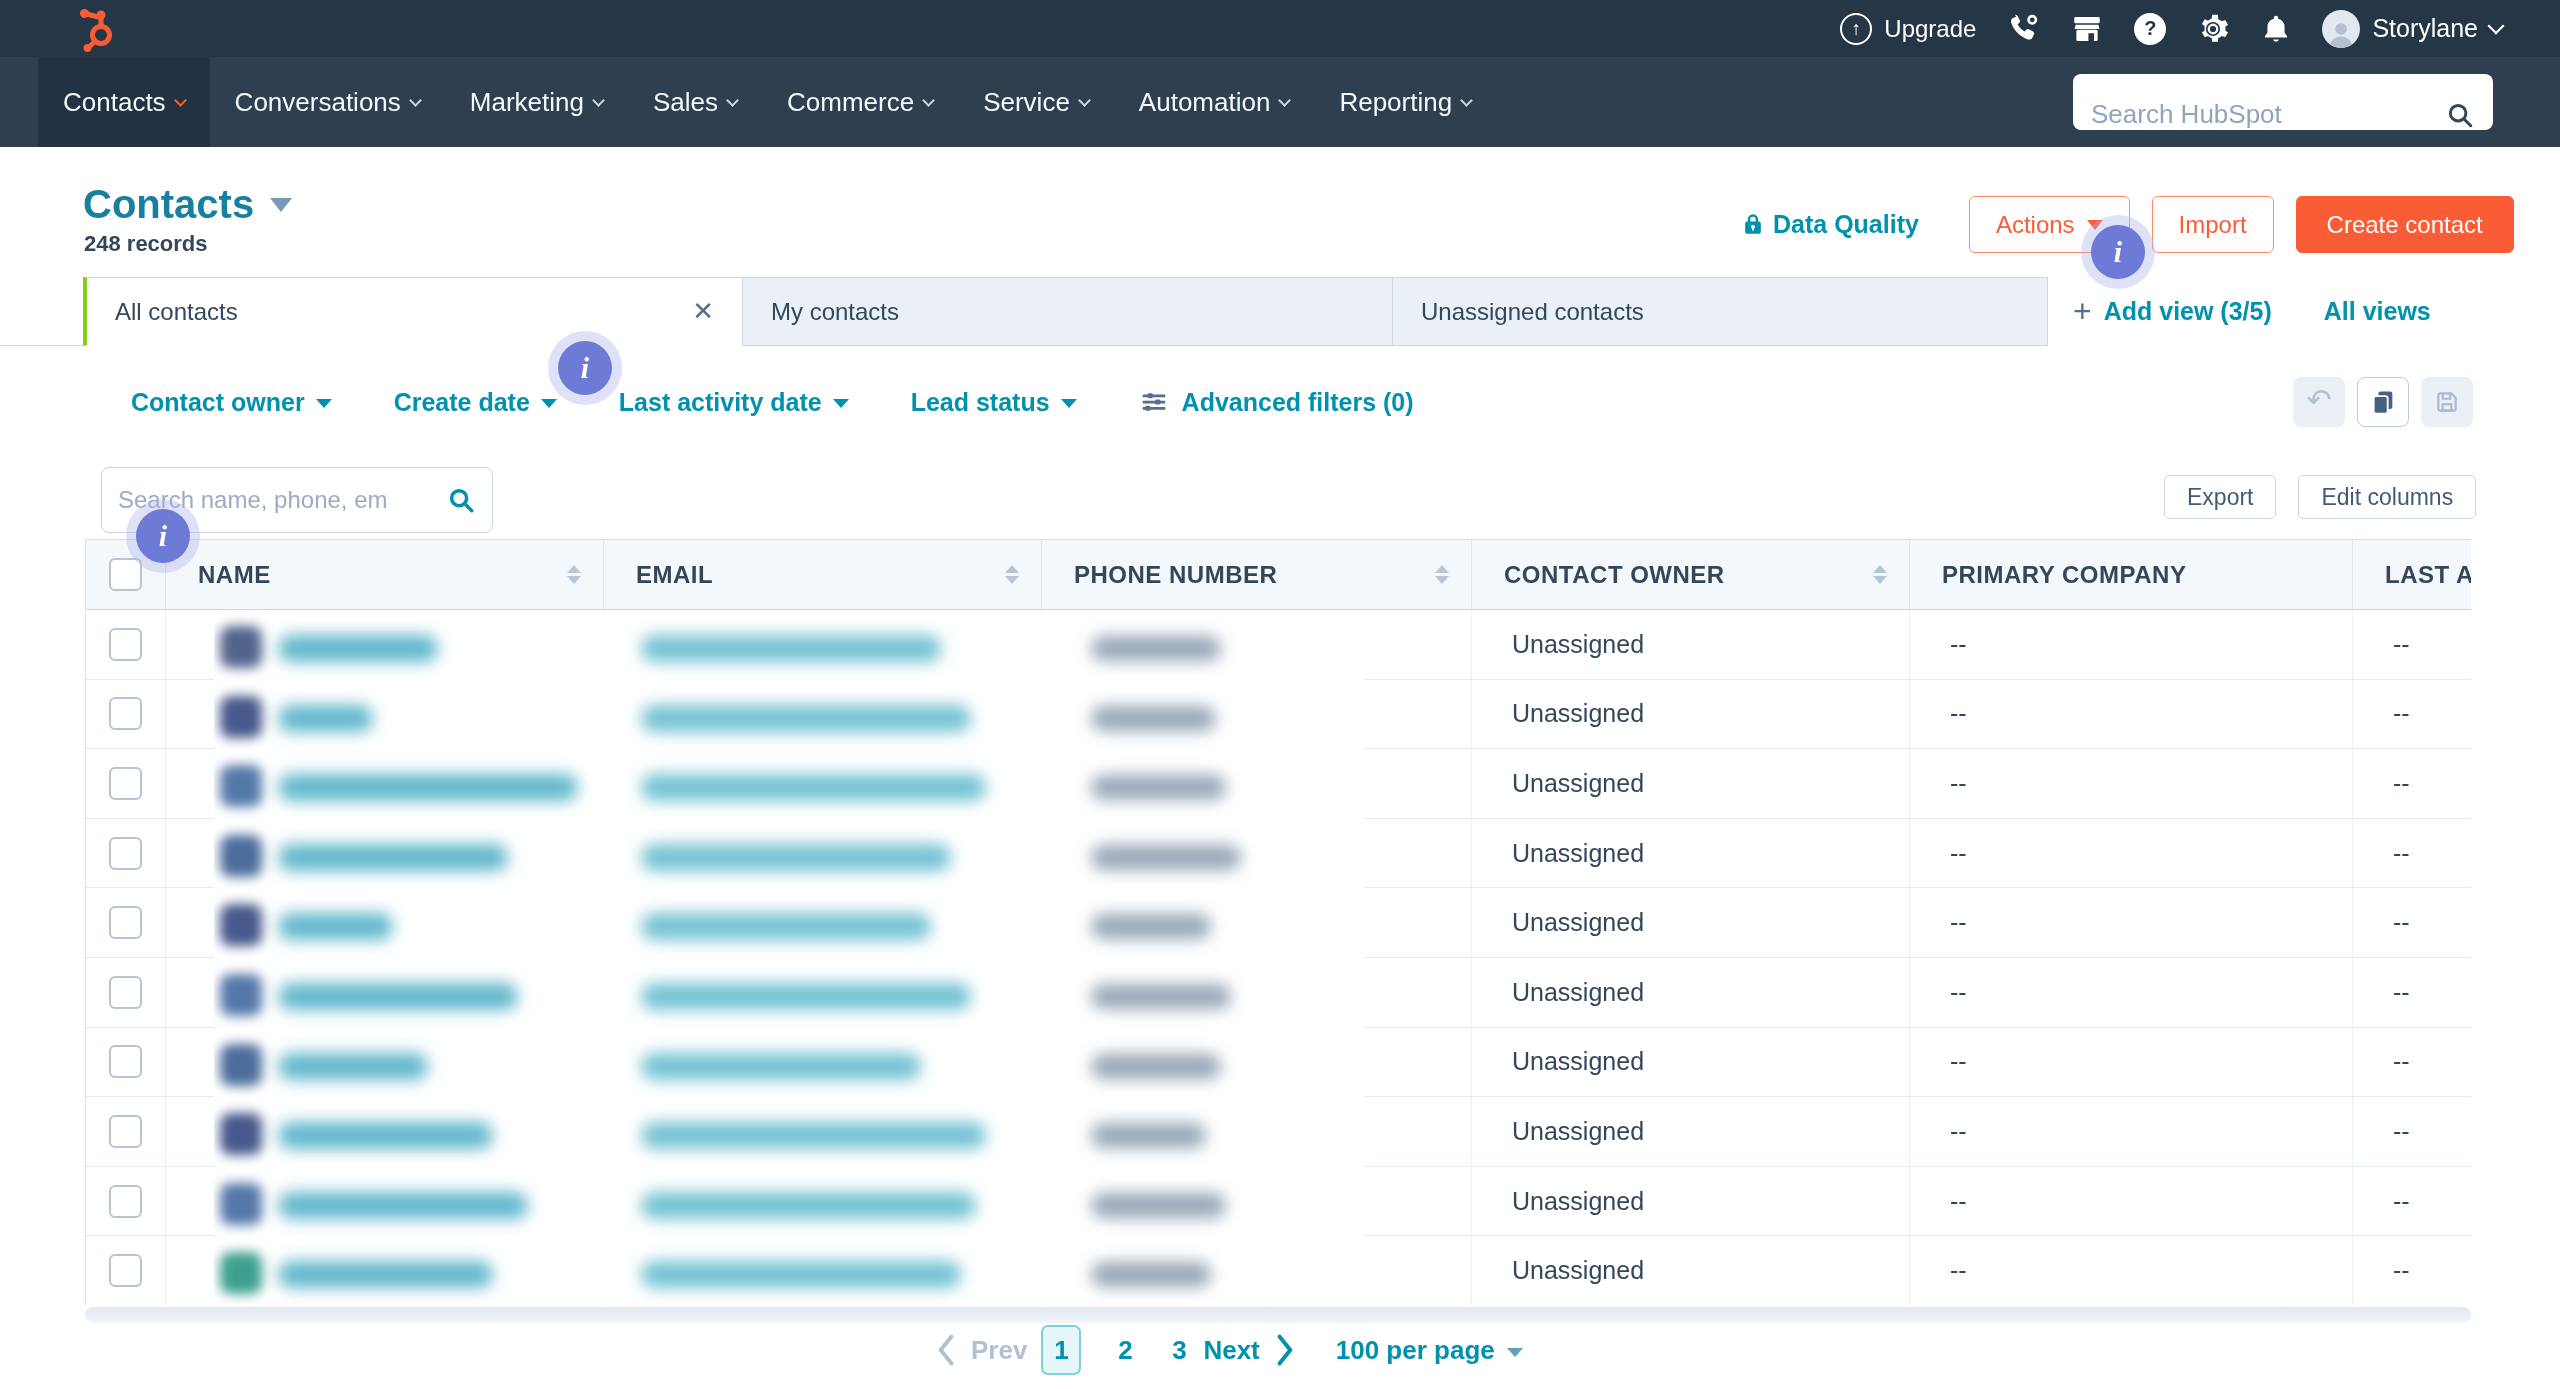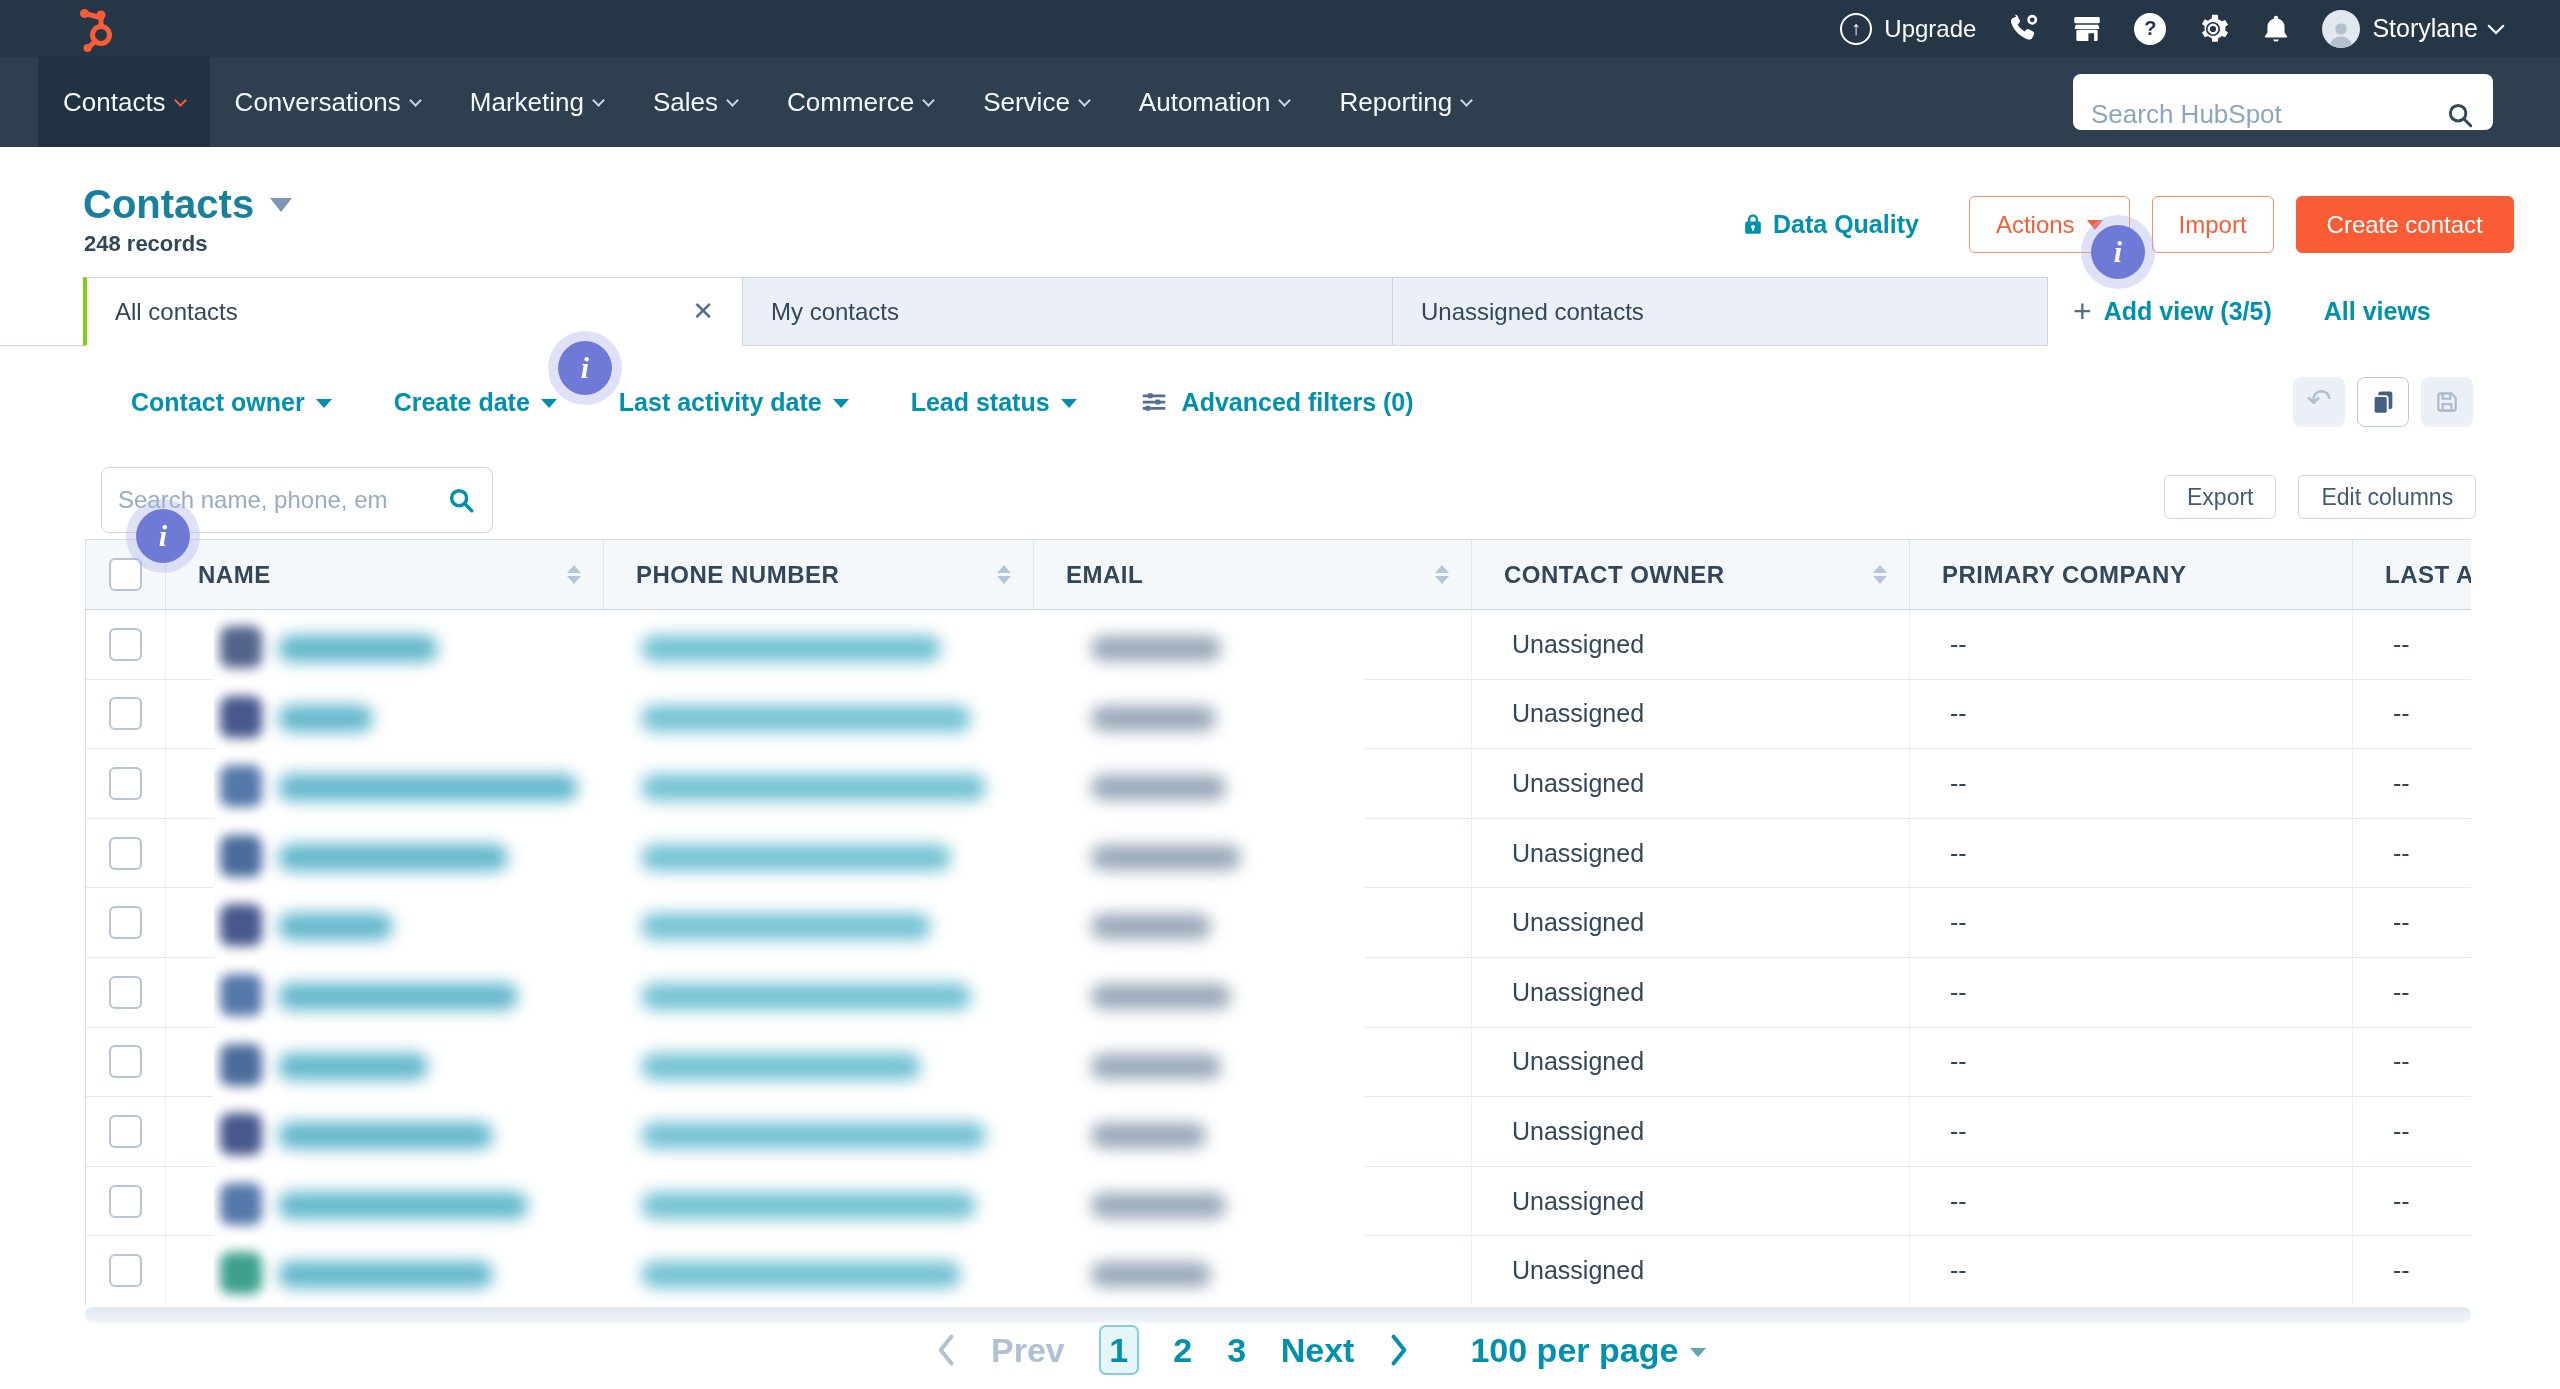--- a/index.html
+++ b/index.html
@@ -85,21 +85,21 @@
   .blur-overlay { position:absolute; left:128px; top:3px; width:1150px; height:691px; background:#fff; border-radius:8px; overflow:hidden; z-index:5; }
   .blob-row { position:relative; height:69.6px; }
   .blob { position:absolute; border-radius:14px; filter:blur(8px); }
   .blob-avatar { left:6px; top:13px; width:42px; height:42px; border-radius:10px; filter:blur(6px); }
   .blob-name { left:64px; top:22px; height:27px; background:#62b7cc; }
   .blob-email { left:427px; top:22px; height:27px; background:#74c2d3; }
   .blob-phone { left:877px; top:23px; height:25px; background:#97a7b8; }
   
   .hscroll { position:absolute; left:85px; top:1307px; width:2386px; height:16px; border-radius:8px; background:linear-gradient(#dfe8f1,#f2f6fa); }
   
-  .pagination { position:absolute; left:935px; top:1320px; height:60px; display:flex; align-items:center; gap:34px; font-size:34px; font-weight:600; }
+  .pagination { position:absolute; left:935px; top:1320px; height:60px; display:flex; align-items:center; gap:14px; font-size:26px; font-weight:600; }
   .pg-muted { color:#b0c1d4; cursor:default; }
   .pg-link { color:#0091ae; cursor:pointer; }
   .pg-num { color:#0091ae; cursor:pointer; width:20px; text-align:center; }
   .pg-num.current { width:40px; height:50px; border:2px solid #7ed0db; border-radius:7px; background:#e5f5f8; display:flex; align-items:center; justify-content:center; }
   .per-page { margin-left:26px; display:flex; align-items:center; gap:12px; color:#0091ae; cursor:pointer; }
   .per-page .tri { width:0; height:0; border-left:8px solid transparent; border-right:8px solid transparent; border-top:9px solid #5da5b5; margin-top:4px; }
   
   .sl-marker { position:absolute; width:54px; height:54px; border-radius:50%; background:#6d7bd7; color:#fff; display:flex; align-items:center; justify-content:center; font-family:"Liberation Serif","DejaVu Serif",serif; font-style:italic; font-weight:600; font-size:30px; z-index:50; box-shadow:0 0 0 10px rgba(170,180,235,.38); cursor:pointer; }
   svg { display:block; }
 </style>
@@ -361,30 +361,30 @@
     <span style="display:flex">
 
         <div class="th sortable" style="width: 438px;">
           <span>NAME</span>
           <span class="sort">
             <span class="arr-up"></span>
             <span class="arr-dn"></span>
           </span>
         </div>
 
-        <div class="th sortable" style="width: 430px;">
-          <span>PHONE NUMBER</span>
+        <div class="th sortable" style="width: 438px;">
+          <span>EMAIL</span>
           <span class="sort">
             <span class="arr-up"></span>
             <span class="arr-dn"></span>
           </span>
         </div>
 
-        <div class="th sortable" style="width: 438px;">
-          <span>EMAIL</span>
+        <div class="th sortable" style="width: 430px;">
+          <span>PHONE NUMBER</span>
           <span class="sort">
             <span class="arr-up"></span>
             <span class="arr-dn"></span>
           </span>
         </div>
 
         <div class="th sortable" style="width: 438px;">
           <span>CONTACT OWNER</span>
           <span class="sort">
             <span class="arr-up"></span>

